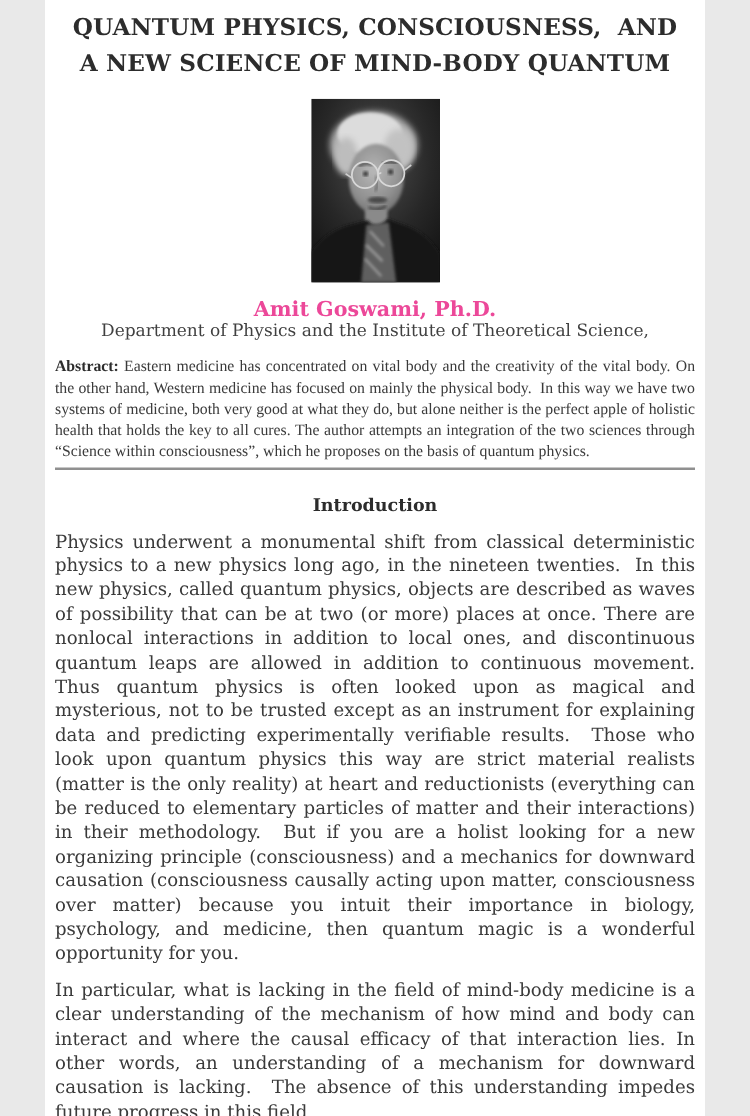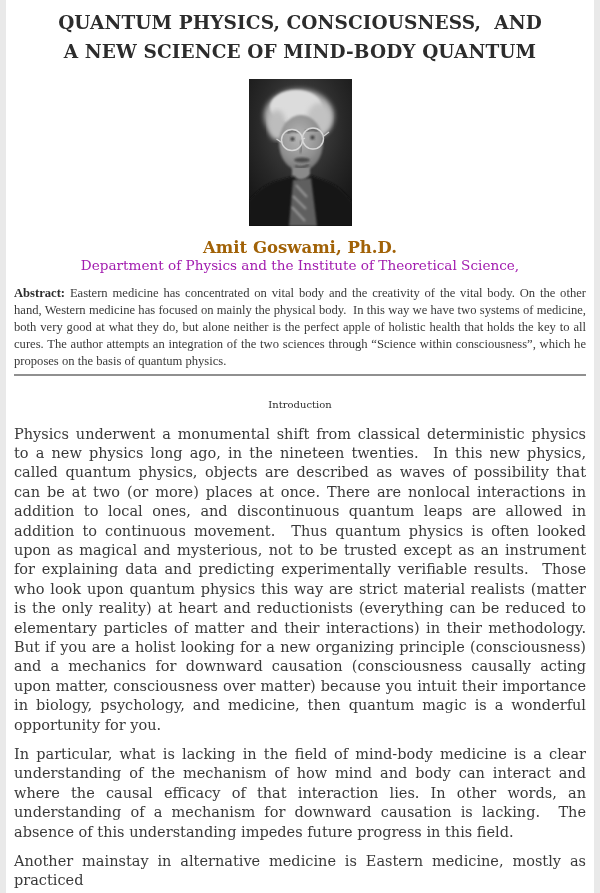--- a/index.html
+++ b/index.html
@@ -1,18 +1,18 @@
 <!DOCTYPE html>
 <html><head>
 <meta charset="utf-8">
 <style>
   html, body { margin: 0; padding: 0; background: #e9e9e9; }
   .page {
     position: relative;
-    width: 588px;
+    width: 528px;
     height: 893px;
     margin: 0 auto;
     background: #ffffff;
     overflow: hidden;
     box-sizing: border-box;
     padding: 6px 8px 0 8px;
     font-family: "DejaVu Serif", "Liberation Serif", serif;
     color: #3a3a3a;
   }
   .title-block { margin-top: 2px; }
@@ -34,47 +34,47 @@
     width: 103px;
     height: 147px;
     display: block;
   }
   .author-name {
     text-align: center;
     font-weight: bold;
     font-size: 16.5px;
     line-height: 20px;
     margin-top: 12px;
-    color: #a16207;
+    color: #ec4899;
   }
   .affil {
     text-align: center;
     font-size: 13.6px;
     line-height: 15.5px;
-    color: #a21caf;
+    color: #404040;
   }
   .abstract {
     margin: 11px 0 0 0;
     font-size: 12.6px;
     line-height: 17px;
     text-align: justify;
     white-space: pre-wrap;
     color: #3a3a3a;
     font-family: Liberation Serif, serif;
   }
   .abstract .abstract-label { font-weight: bold; color: #2d2d2d; }
   .rule {
     border: none;
     border-top: 2px solid #909090;
     margin: 4px 0 0 0;
   }
   .section-heading {
     text-align: center;
-    font-weight: normal;
-    font-size: 10px;
+    font-weight: bold;
+    font-size: 14px;
     line-height: 20px;
     margin-top: 19px;
     color: #2c2c2c;
   }
   .body-para {
     margin: 10px 0 0 0;
     font-size: 14.5px;
     line-height: 19.4px;
     text-align: justify;
     white-space: pre-wrap;

